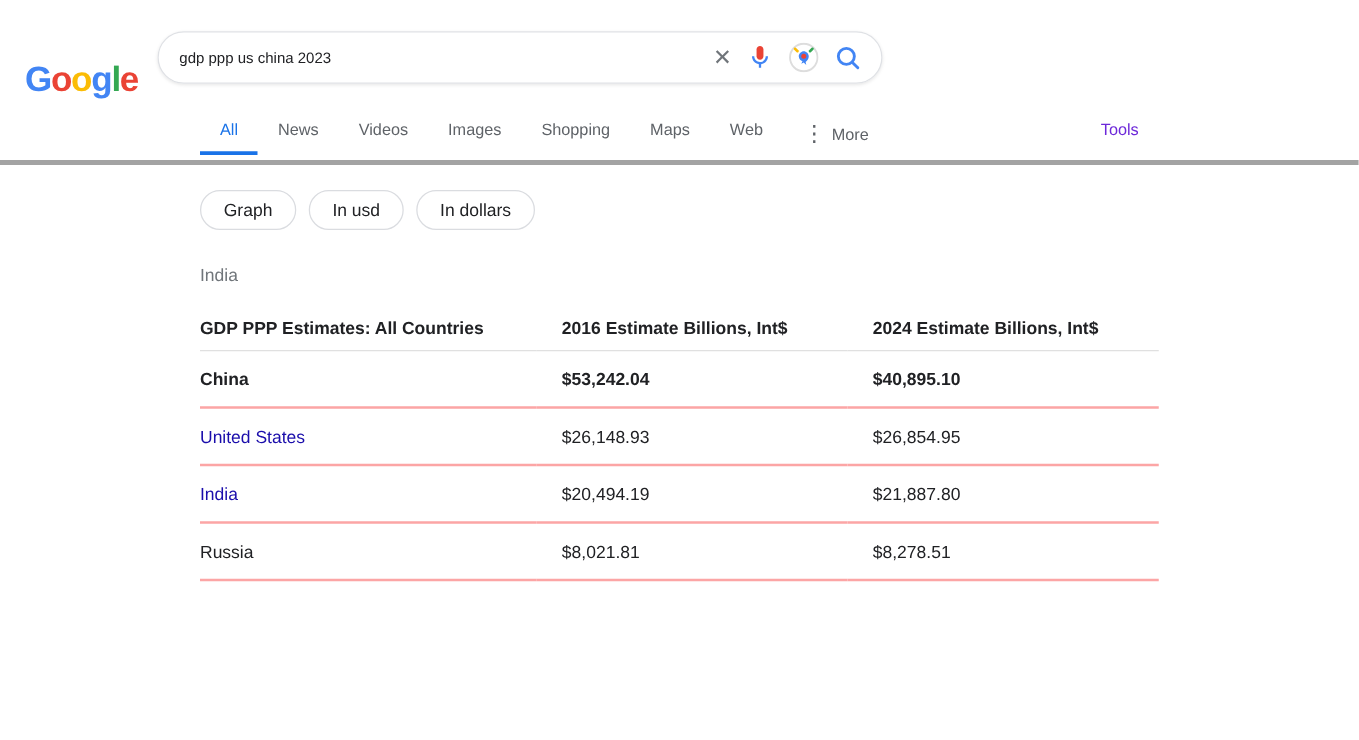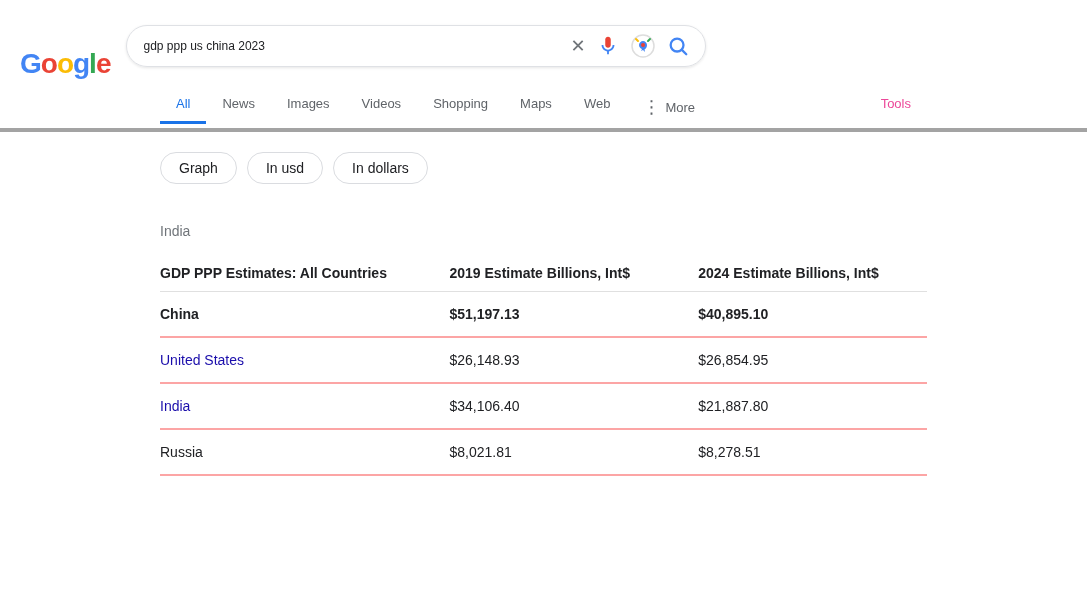--- a/index.html
+++ b/index.html
@@ -97,34 +97,34 @@
       font-size: 13px;
       color: #5f6368;
       cursor: pointer;
     }
 
     
     .nav-tools {
       margin-left: auto;
       padding: 10px 16px;
       font-size: 13px;
-      color: #ec4899;
+      color: #6d28d9;
       cursor: pointer;
     }
 
     
     .content {
       padding: 20px 160px;
     }
 
     
     .filter-pills {
       display: flex;
       gap: 10px;
-      margin-bottom: 39px;
+      margin-bottom: 28px;
     }
     .pill {
       padding: 7px 18px;
       border: 1px solid #dadce0;
       border-radius: 20px;
       font-size: 14px;
       color: #202124;
       cursor: pointer;
       background: #fff;
     }
@@ -210,22 +210,22 @@
           <line x1="16.5" y1="16.5" x2="21" y2="21" stroke="#4285F4" stroke-width="2.5" stroke-linecap="round"></line>
         </svg>
       </button>
     </div>
   </div>
 </div>
 
 <nav class="nav-tabs">
   <a class="nav-tab active">All</a>
   <a class="nav-tab">News</a>
+  <a class="nav-tab">Videos</a>
   <a class="nav-tab">Images</a>
-  <a class="nav-tab">Videos</a>
   <a class="nav-tab">Shopping</a>
   <a class="nav-tab">Maps</a>
   <a class="nav-tab">Web</a>
   <div class="nav-more">
     <span class="dots-icon">⋮</span>
     <span>More</span>
   </div>
   <div class="nav-tools">Tools</div>
 </nav>
 
@@ -236,38 +236,38 @@
     <button class="pill">In usd</button>
     <button class="pill">In dollars</button>
   </div>
 
   <div class="section-label">India</div>
 
   <table class="data-table">
     <thead>
       <tr>
         <th class="col-country">GDP PPP Estimates: All Countries</th>
-        <th class="col-2023">2019 Estimate Billions, Int$</th>
+        <th class="col-2023">2016 Estimate Billions, Int$</th>
         <th class="col-2024">2024 Estimate Billions, Int$</th>
       </tr>
     </thead>
     <tbody id="table-body">
     <tr class="bold-row">
           <td>China</td>
-          <td>$51,197.13</td>
+          <td>$53,242.04</td>
           <td>$40,895.10</td>
         </tr>
         <tr class="link-row">
           <td>United States</td>
           <td>$26,148.93</td>
           <td>$26,854.95</td>
         </tr>
         <tr class="link-row">
           <td>India</td>
-          <td>$34,106.40</td>
+          <td>$20,494.19</td>
           <td>$21,887.80</td>
         </tr>
         <tr>
           <td>Russia</td>
           <td>$8,021.81</td>
           <td>$8,278.51</td>
         </tr>
       </tbody>
   </table>
 

